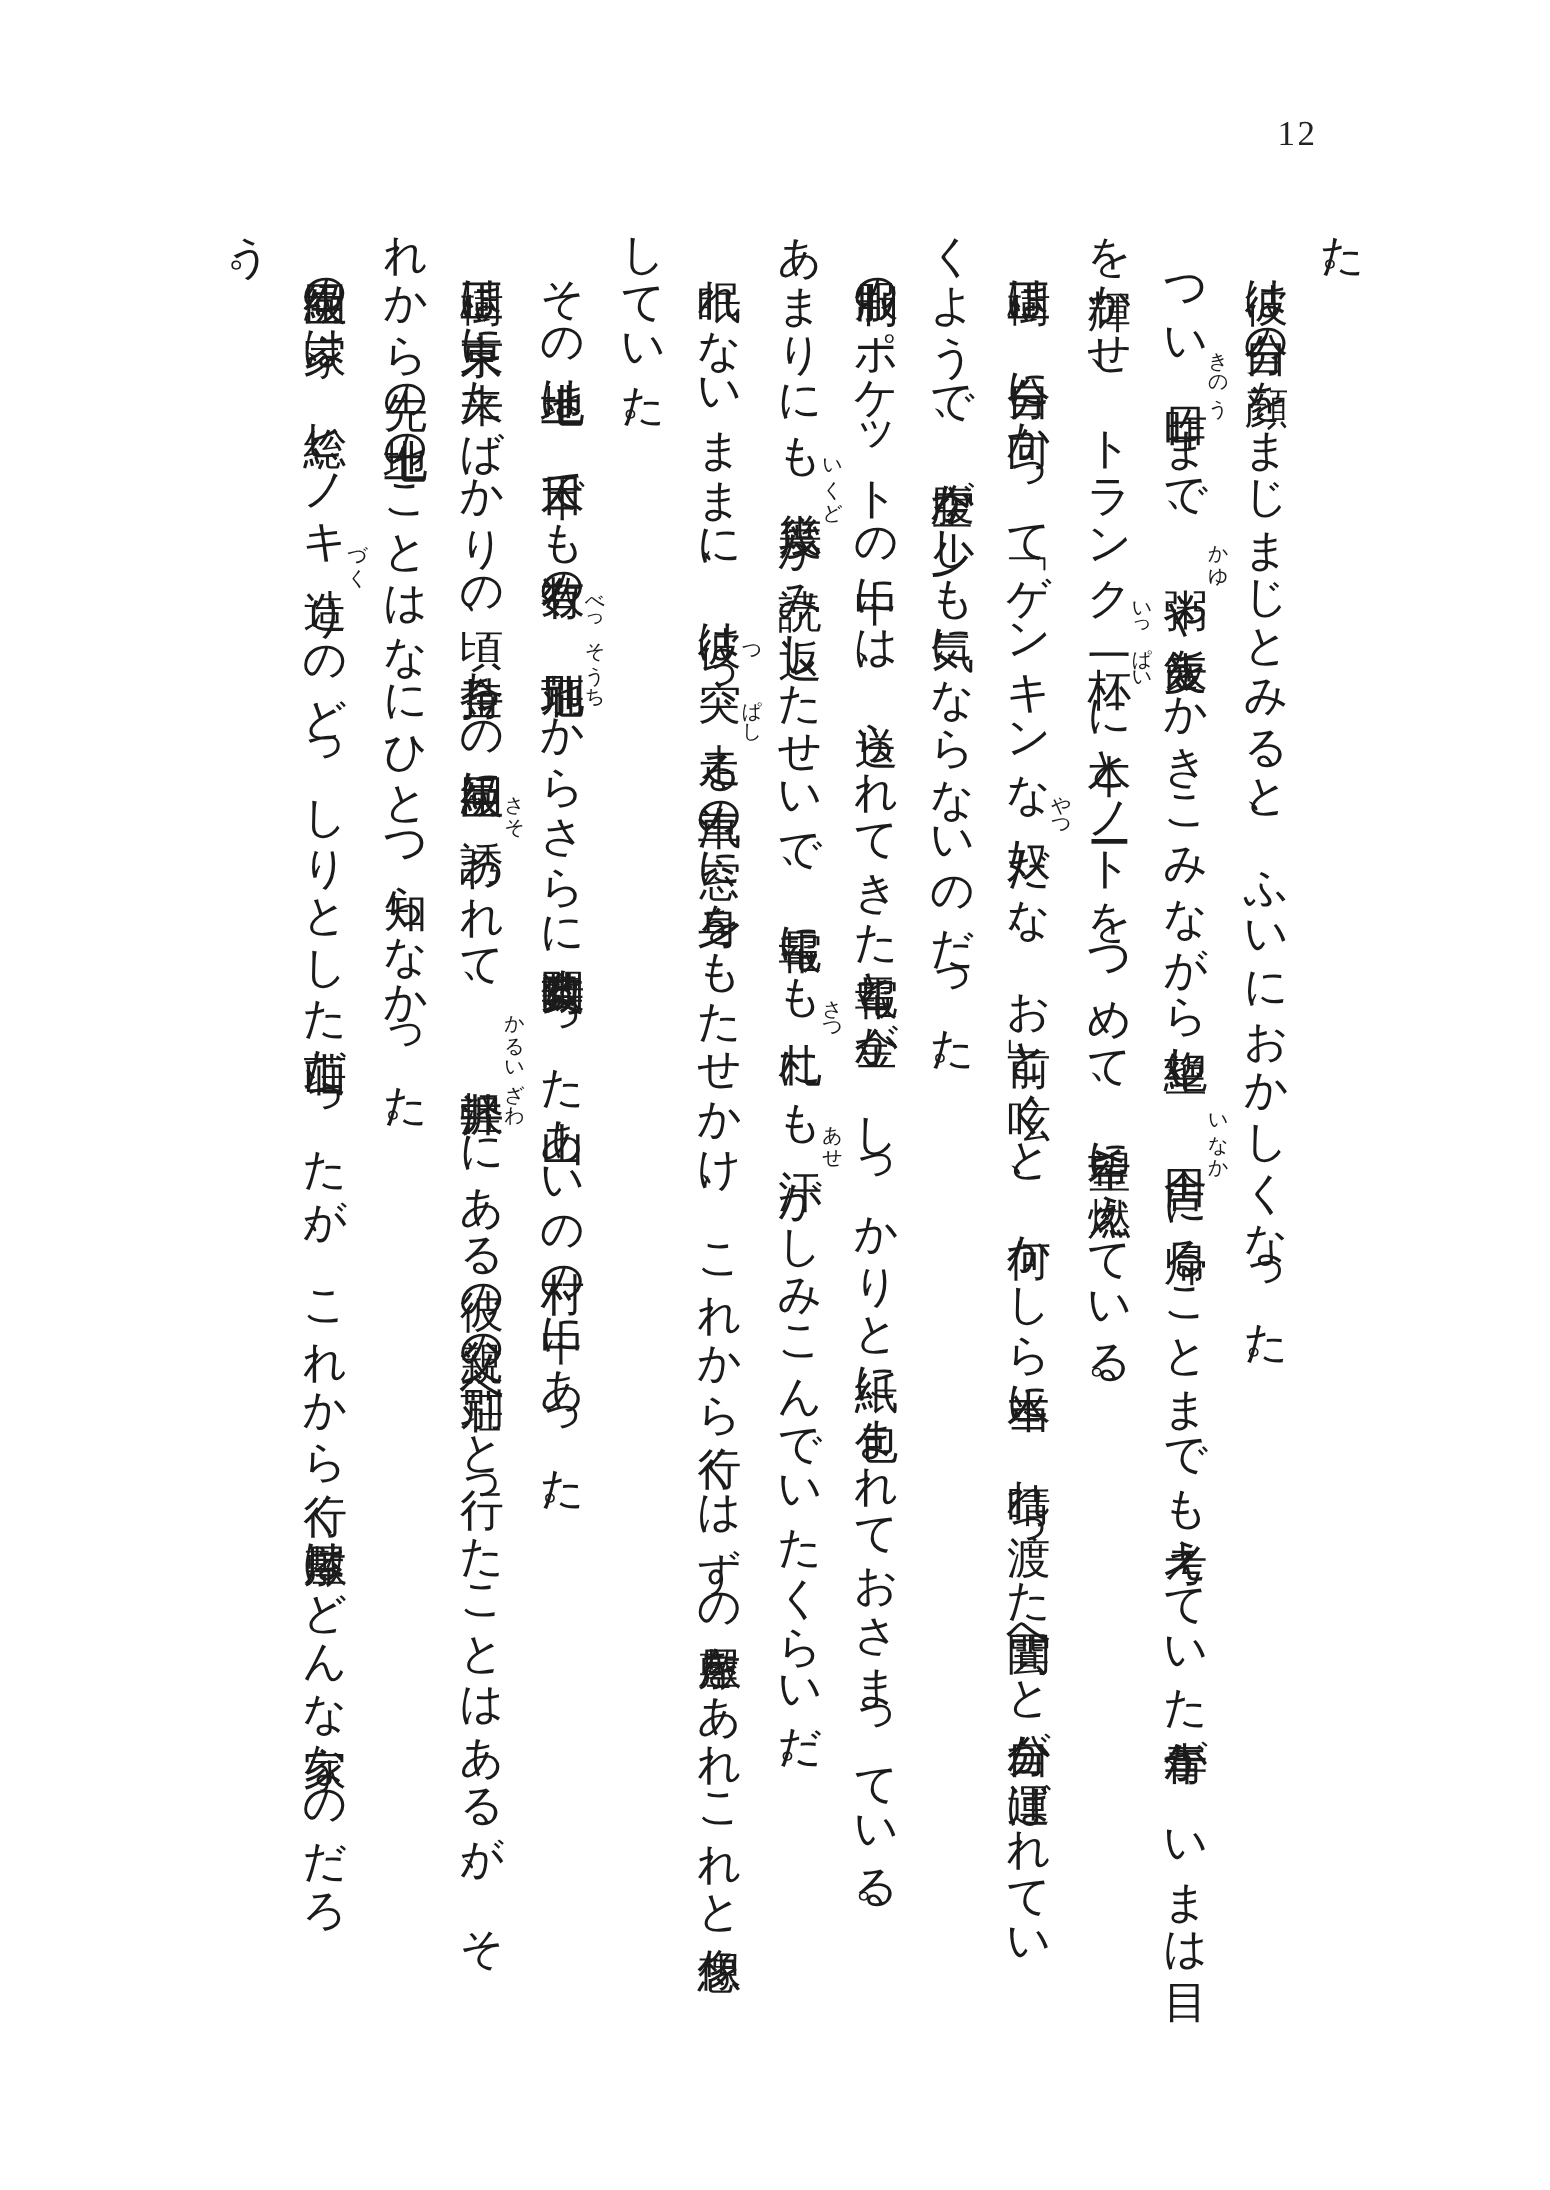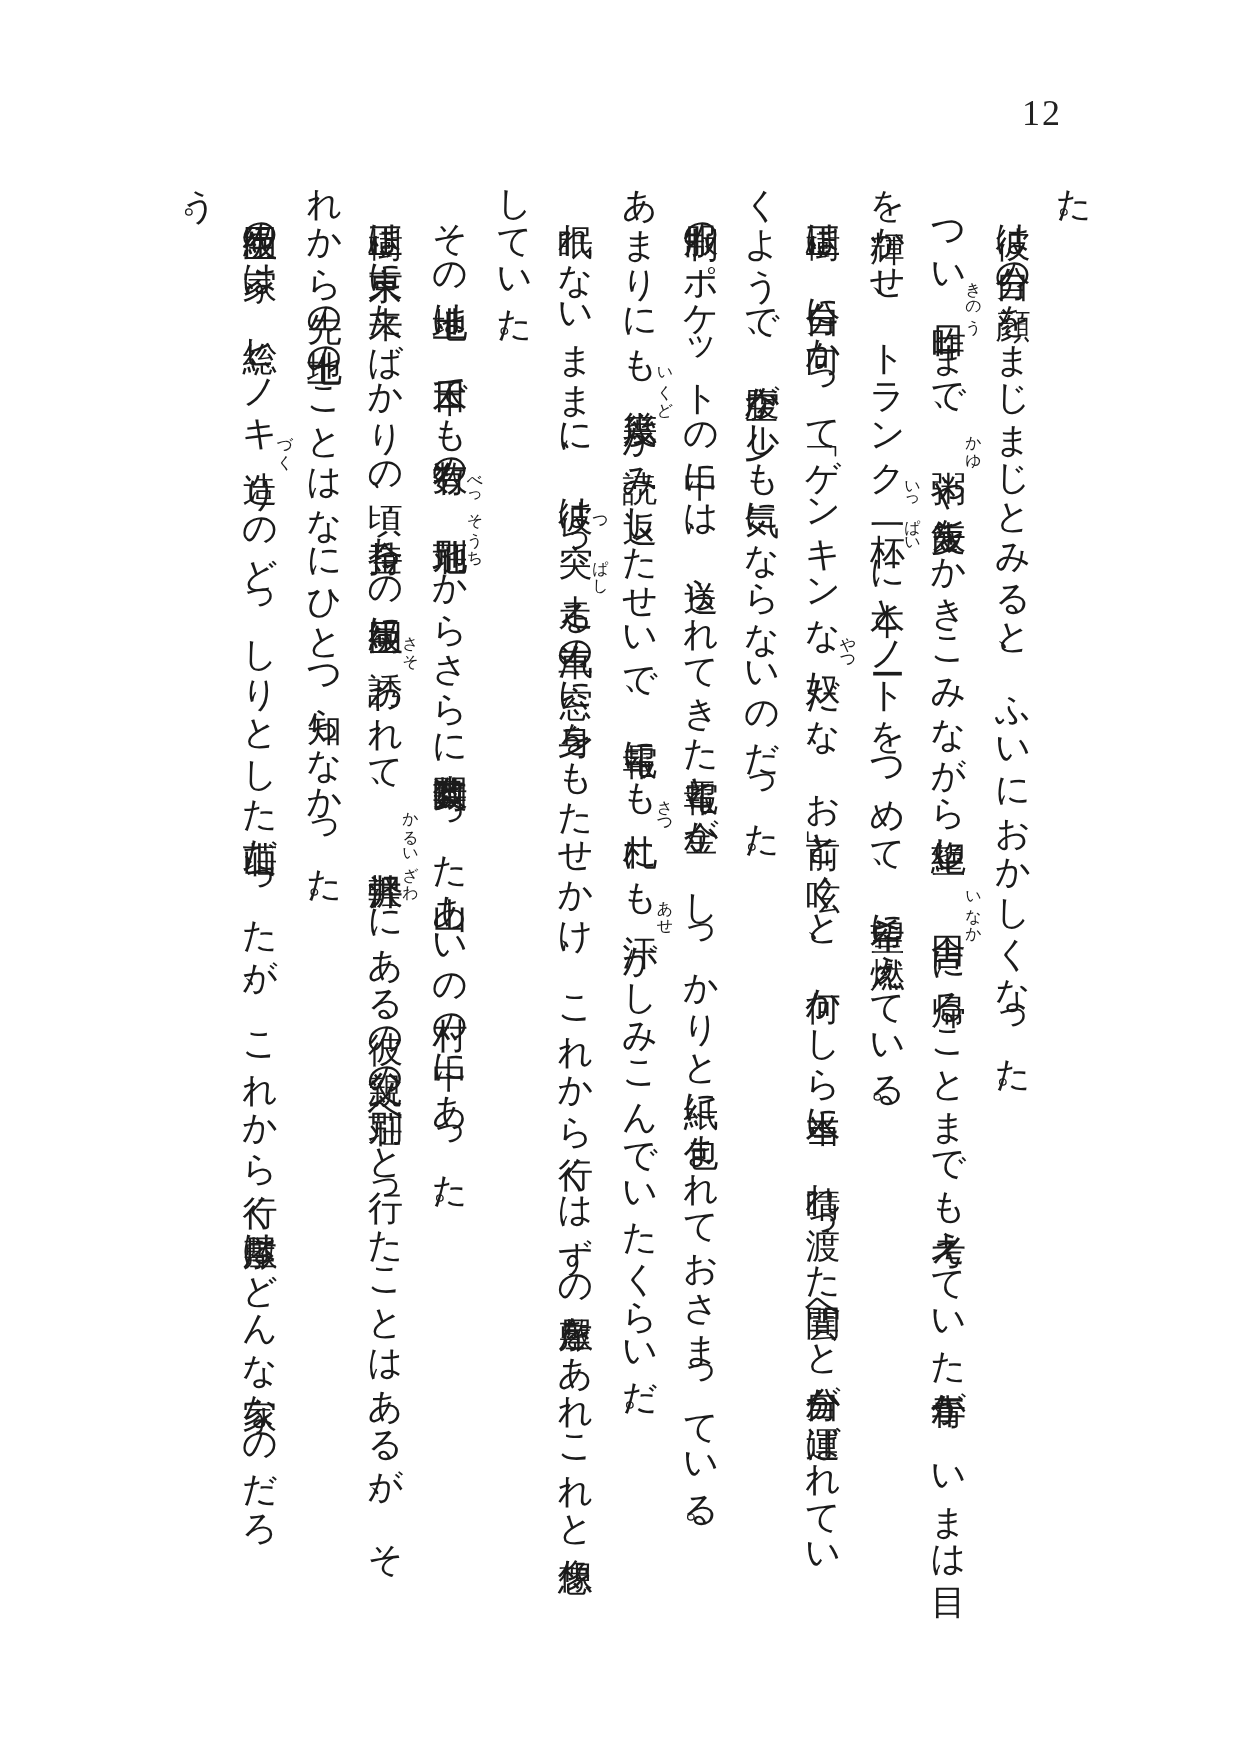--- a/index.html
+++ b/index.html
@@ -13,21 +13,21 @@
     height: 1752px;
     background: #ffffff;
     overflow: hidden;
     font-family: "Liberation Serif", "DejaVu Serif", serif;
     color: #1b1b1b;
   }
   .page-number {
     position: absolute;
     top: 92px;
     left: 1022px;
-    font-size: 36px;
+    font-size: 28px;
     letter-spacing: 2px;
     color: #222222;
     font-family: Liberation Serif, serif;
   }
   .text-block {
     position: absolute;
     top: 164px;
     right: 136px;
     height: 1404px;
     writing-mode: vertical-rl;

